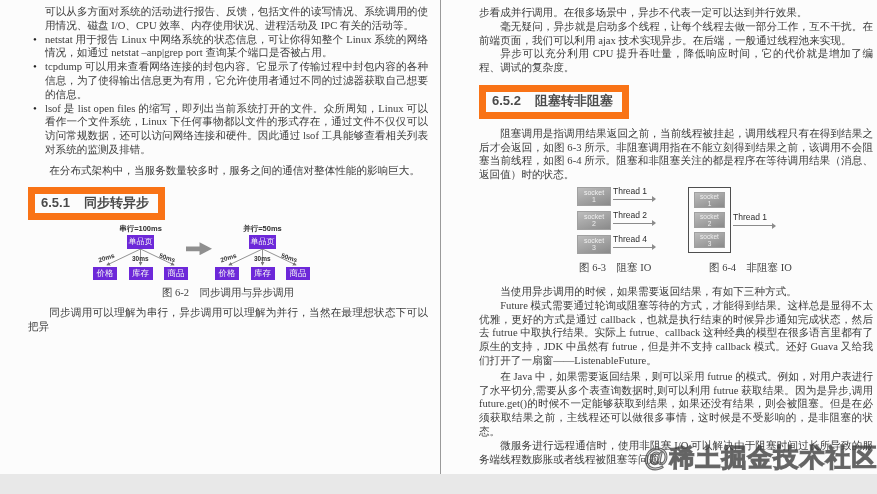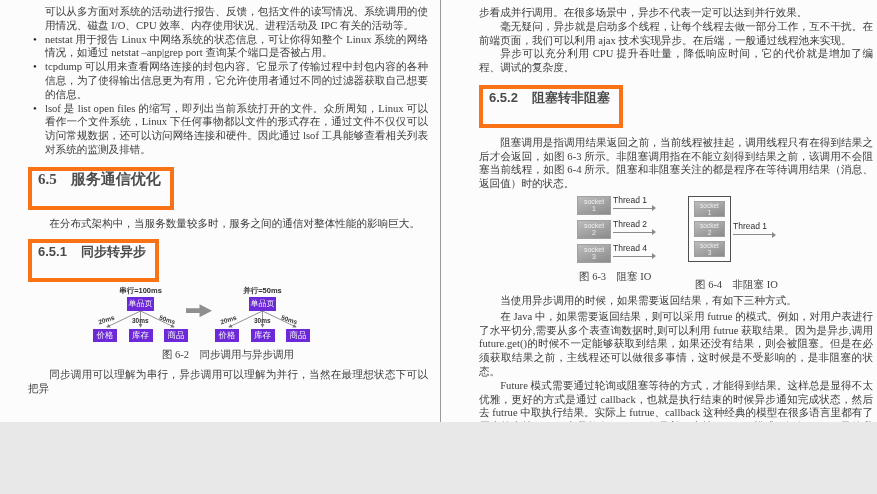--- a/index.html
+++ b/index.html
@@ -1,39 +1,39 @@
 <!DOCTYPE html>
 <html><head>
 <meta charset="utf-8">
 <style>
   * { margin:0; padding:0; box-sizing:border-box; }
   html,body { background:#e8e8e8; }
   .screen {
-    position:relative; width:877px; height:422px; overflow:hidden;
+    position:relative; width:877px; height:474px; overflow:hidden;
     background:#fcfcfc; color:#3b3b3b;
     font-family:"Liberation Serif","DejaVu Serif",serif;
     font-size:10.6px; line-height:13.8px;
   }
   .divider { position:absolute; left:440px; top:0; width:1px; height:494px; background:#9a9a9a; }
 
   .col { position:absolute; top:0; height:494px; text-align:justify; }
   .col-left  { left:0;   width:440px; padding:5px 12px 0 28px; }
   .col-right { left:441px; width:436px; padding:6px 4px 0 38px; }
 
   .cont-text { margin-left:17px; }
   ul.blist { list-style:none; padding-left:17px; }
   ul.blist li { position:relative; }
   ul.blist li::before { content:"•"; position:absolute; left:-12px; top:0; font-size:11px; color:#222; }
 
   .indent { text-indent:2em; }
 
   .h-wrap { margin:10px 0 0 0; }
   .redbox {
-    display:inline-block; border:4px solid #f97316;
-    padding:2px 9px 18px 6px; background:transparent;
+    display:inline-block; border:7px solid #f97316;
+    padding:2px 9px 3px 6px; background:transparent;
   }
   .h2t { font-size:15px; font-weight:bold; color:#4d4d4d; font-family:"Liberation Serif","DejaVu Serif",serif; }
   .h3t { font-size:13px; font-weight:bold; color:#4a4a4a; font-family:"Liberation Sans","DejaVu Sans",sans-serif; }
   .hnum { margin-right:14px; }
   .mt7 { margin-top:7px; } .mt6 { margin-top:6px; } .mt8 { margin-top:8px; } .mt10 { margin-top:10px; } .mt2 { margin-top:2px; }
 
   
   .fig62 { position:relative; height:58px; margin-top:5px; }
   .tree { position:absolute; width:97px; height:56px; top:0; }
   .treeA { left:64px; } .treeB { left:186px; }
@@ -69,21 +69,21 @@
   .t-label { font-size:8.5px; line-height:9px; color:#2d2d2d;
      font-family:"Liberation Sans","DejaVu Sans",sans-serif; margin-bottom:2px; white-space:nowrap; }
   .t-line { position:relative; width:42px; height:1px; background:#8b8b8b; margin-top:1px; }
   .t-line::after { content:""; position:absolute; right:-1px; top:-2.5px;
      border-left:4px solid #8b8b8b; border-top:3px solid transparent; border-bottom:3px solid transparent; }
   .fig64 { position:absolute; left:209px; top:0; display:flex; align-items:center; }
   .nbout { border:1.5px solid #4f4f4f; background:#fdfdfd; padding:4px 5px; display:flex;
      flex-direction:column; gap:4px; }
   .sockbox.sm { width:31px; height:16px; font-size:6.5px; line-height:7px; }
   .cap-row { position:relative; height:13px; margin-top:5px; }
-  .cap63 { position:absolute; left:100px; } .cap64 { position:absolute; left:216px;margin-top:8px; }
+  .cap63 { position:absolute; left:100px; } .cap64 { position:absolute; left:230px; }
   .capt { font-size:10.5px; color:#3f3f3f; line-height:12px; }
 
   ul.mlist { list-style:none; padding-left:26px; }
   ul.mlist li { position:relative; }
   ul.mlist li::before { content:"•"; position:absolute; left:-14px; top:0; font-size:10px; color:#222; }
 
   .watermark { position:absolute; left:644px; top:451px; font-size:25px; font-weight:bold;
      font-family:"Liberation Sans","DejaVu Sans",sans-serif; letter-spacing:1px;
      color:rgba(80,80,80,0.18); -webkit-text-stroke:1.1px rgba(60,60,60,0.75); white-space:nowrap; }
 </style>
@@ -96,25 +96,20 @@
 
     <div class="cont-text">可以从多方面对系统的活动进行报告、反馈，包括文件的读写情况、系统调用的使用情况、磁盘 I/O、CPU 效率、内存使用状况、进程活动及 IPC 有关的活动等。</div>
 
     <ul class="blist">
       <li>netstat 用于报告 Linux 中网络系统的状态信息，可让你得知整个 Linux 系统的网络情况，如通过 netstat –anp|grep port 查询某个端口是否被占用。</li>
       <li>tcpdump 可以用来查看网络连接的封包内容。它显示了传输过程中封包内容的各种信息，为了使得输出信息更为有用，它允许使用者通过不同的过滤器获取自己想要的信息。</li>
       <li>lsof 是 list open files 的缩写，即列出当前系统打开的文件。众所周知，Linux 可以看作一个文件系统，Linux 下任何事物都以文件的形式存在，通过文件不仅仅可以访问常规数据，还可以访问网络连接和硬件。因此通过 lsof 工具能够查看相关列表对系统的监测及排错。</li>
     </ul>
 
 
-    <div class="h-wrap">
-      <span class="redbox">
-        <span class="h2t"><span class="hnum">6.5</span><span>服务通信优化</span></span>
-      </span>
-    </div>
 
     <div class="indent mt7">在分布式架构中，当服务数量较多时，服务之间的通信对整体性能的影响巨大。</div>
 
     <div class="h-wrap" style="margin-top:9px;">
       <span class="redbox">
         <span class="h3t"><span class="hnum">6.5.1</span><span>同步转异步</span></span>
       </span>
     </div>
 
 
@@ -238,21 +233,21 @@
       </div>
     </div>
     <div class="cap-row">
       <span class="capt cap63">图 6-3　阻塞 IO</span>
       <span class="capt cap64">图 6-4　非阻塞 IO</span>
     </div>
 
     <div class="indent mt10">当使用异步调用的时候，如果需要返回结果，有如下三种方式。</div>
 
 
+    <div class="indent">Future 模式需要通过轮询或阻塞等待的方式，才能得到结果。这样总是显得不太优雅，更好的方式是通过 callback，也就是执行结束的时候异步通知完成状态，然后去 futrue 中取执行结果。实际上 futrue、callback 这种经典的模型在很多语言里都有了原生的支持，JDK 中虽然有 futrue，但是并不支持 callback 模式。还好 Guava 又给我们打开了一扇窗——ListenableFuture。</div>
     <div class="indent mt2">在 Java 中，如果需要返回结果，则可以采用 futrue 的模式。例如，对用户表进行了水平切分,需要从多个表查询数据时,则可以利用 futrue 获取结果。因为是异步,调用 future.get()的时候不一定能够获取到结果，如果还没有结果，则会被阻塞。但是在必须获取结果之前，主线程还可以做很多事情，这时候是不受影响的，是非阻塞的状态。</div>
-    <div class="indent">Future 模式需要通过轮询或阻塞等待的方式，才能得到结果。这样总是显得不太优雅，更好的方式是通过 callback，也就是执行结束的时候异步通知完成状态，然后去 futrue 中取执行结果。实际上 futrue、callback 这种经典的模型在很多语言里都有了原生的支持，JDK 中虽然有 futrue，但是并不支持 callback 模式。还好 Guava 又给我们打开了一扇窗——ListenableFuture。</div>
     <div class="indent">微服务进行远程通信时，使用非阻塞 I/O 可以解决由于阻塞时间过长所导致的服务端线程数膨胀或者线程被阻塞等问题。</div>
   </div>
 
   <div class="divider"></div>
 
   <div class="watermark">@稀土掘金技术社区</div>
 </div>
 
 </body></html>

